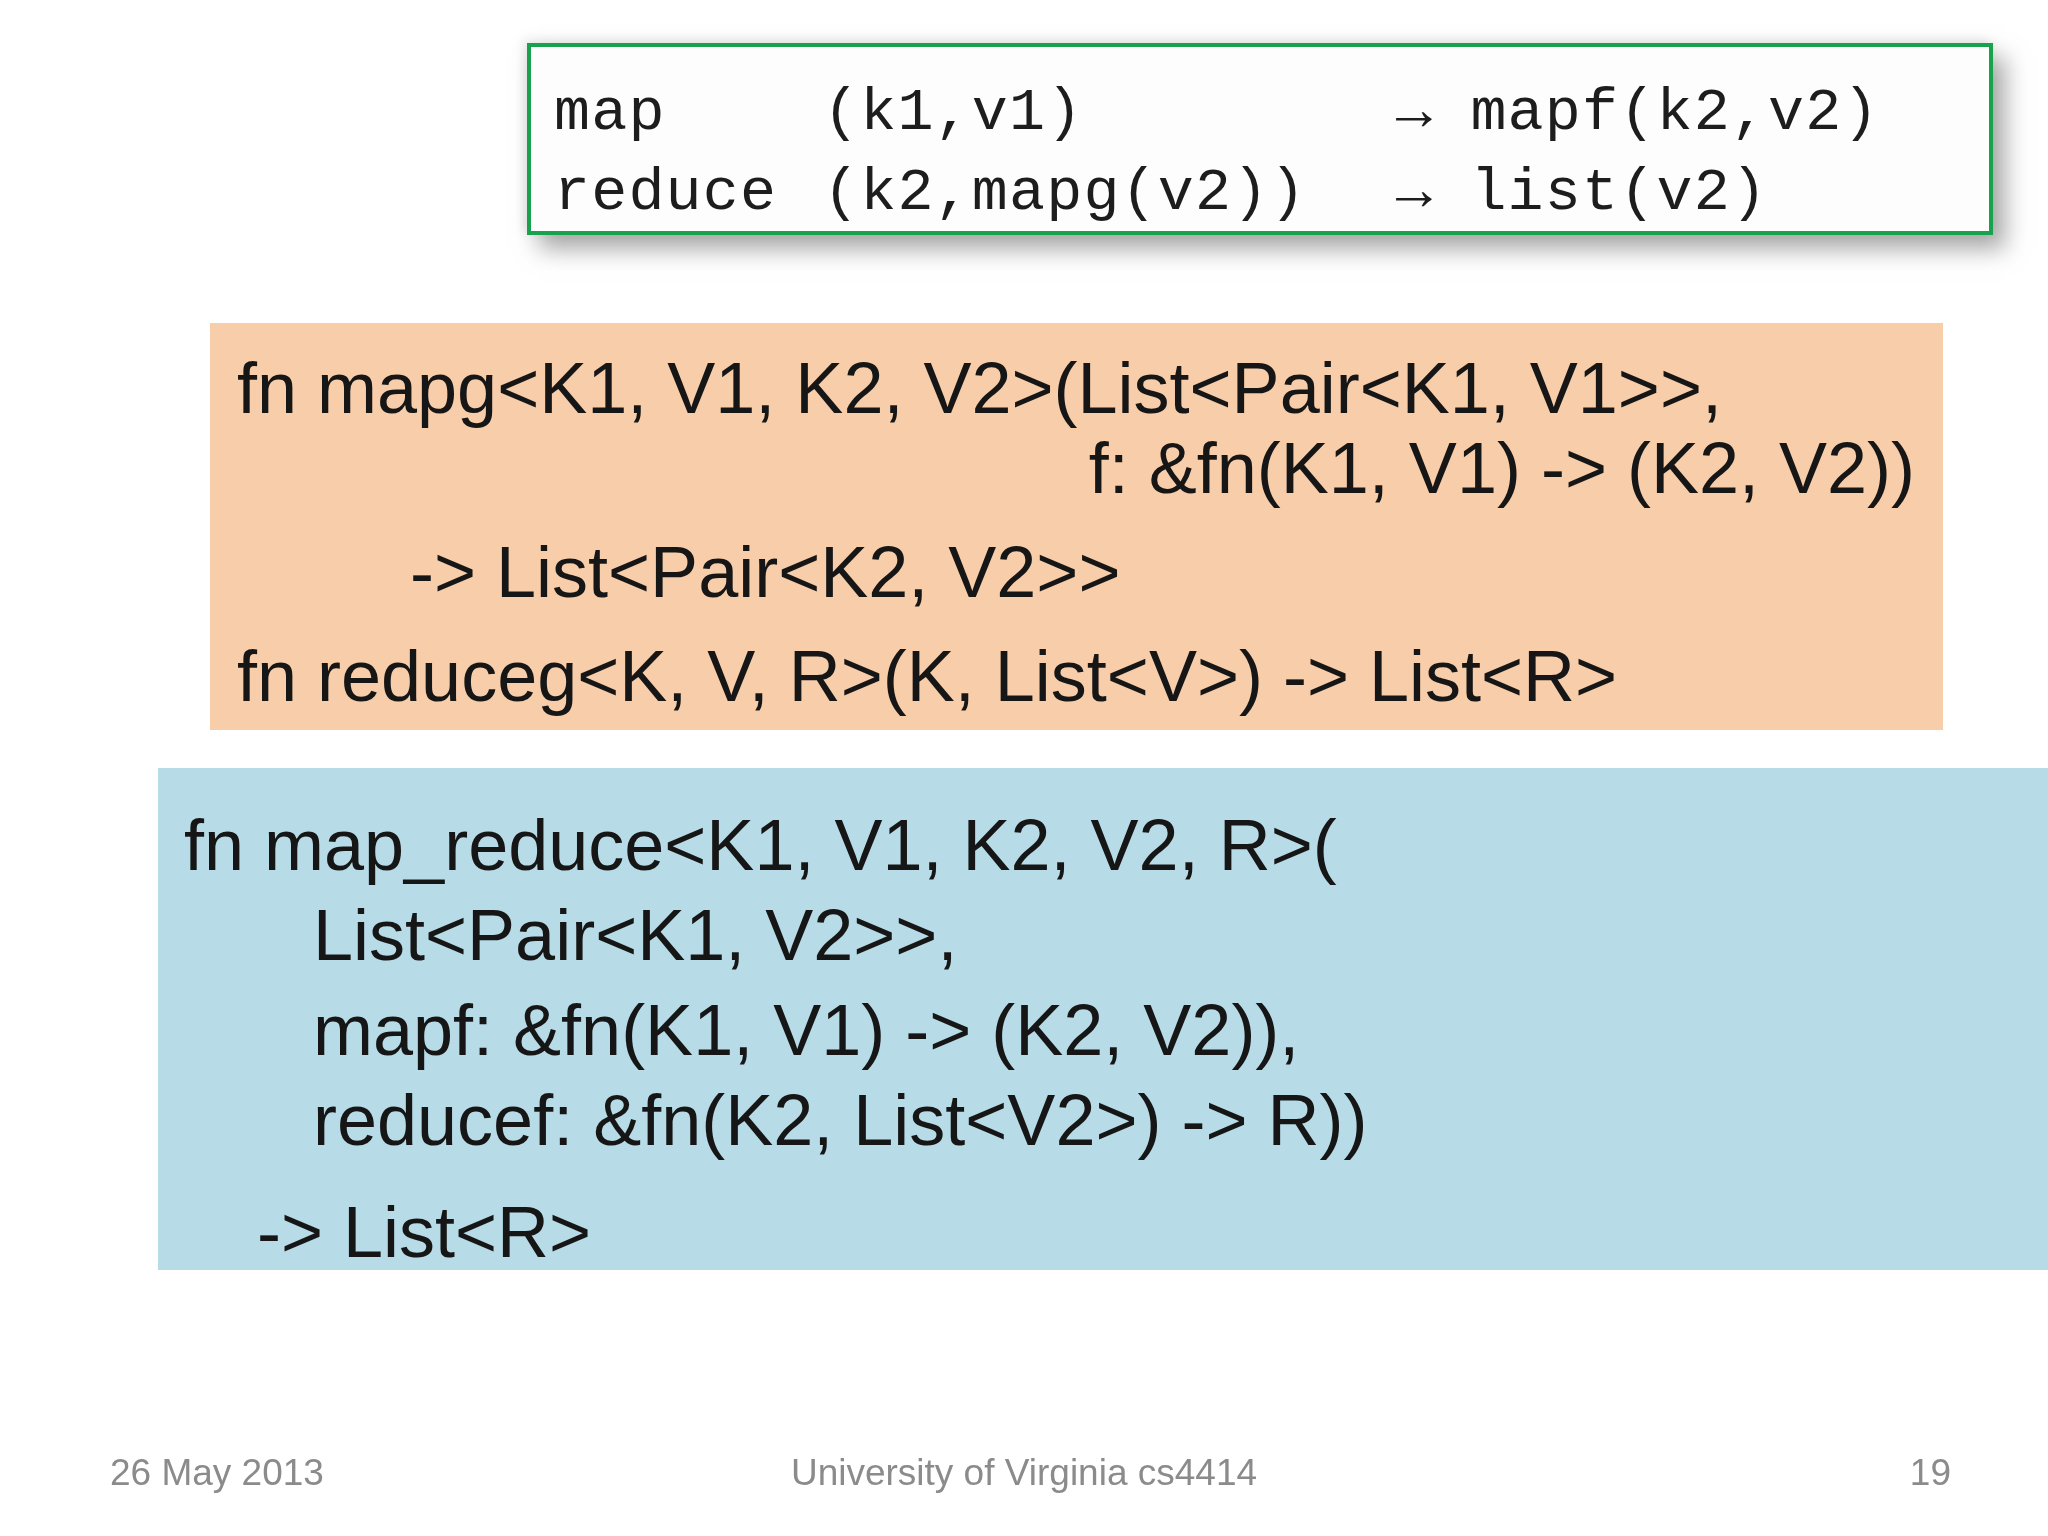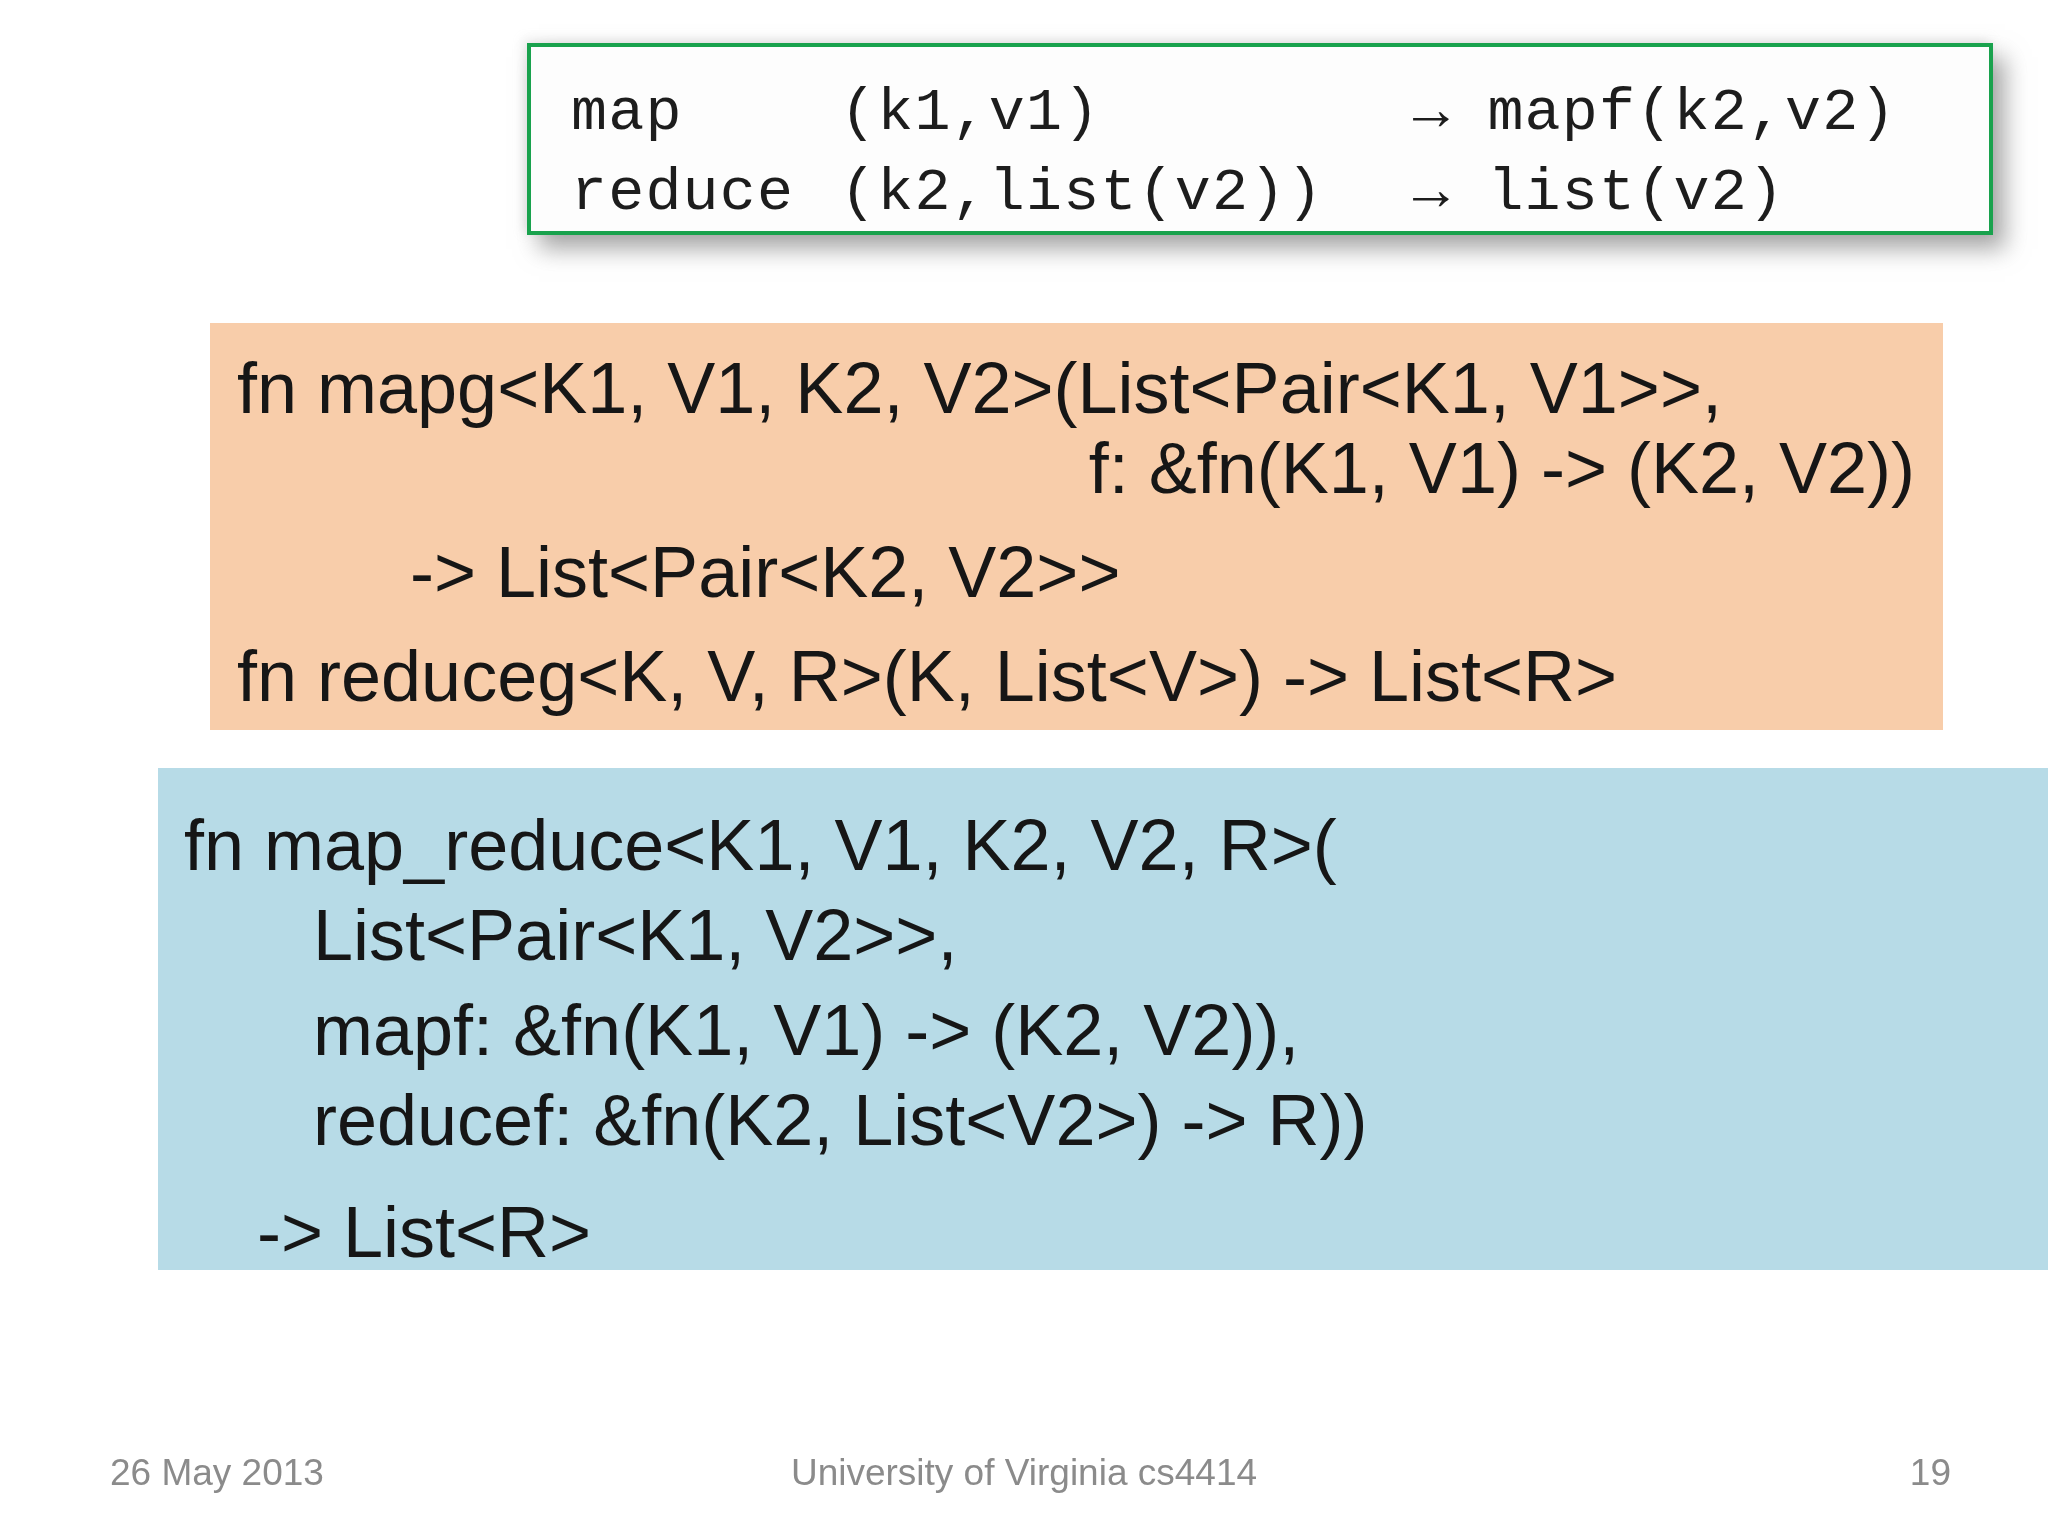--- a/index.html
+++ b/index.html
@@ -16,21 +16,21 @@
   .sig-box{
     position:absolute;left:527px;top:43px;width:1466px;height:192px;
     background:#fdfdfd;
     border:4px solid #19a24d;
     box-sizing:border-box;
     box-shadow:12px 14px 22px rgba(110,110,110,.60), -3px -3px 10px rgba(190,190,190,.38);
   }
   .sig-grid{
     display:grid;
     grid-template-columns:269px 573px auto;
-    padding:26px 0 0 40px;
+    padding:26px 0 0 23px;
     font-family:"Liberation Mono","DejaVu Sans Mono",monospace;
     font-size:60px;line-height:80px;
     letter-spacing:.02em;
     color:#1d1d1d;
     white-space:pre;
   }
 
   
   .code-box{position:absolute;box-sizing:border-box;}
   .code-box .ln{
@@ -63,21 +63,21 @@
 <body>
 
 <div class="slide">
 
   <div class="sig-box">
     <div class="sig-grid">
       <span>map</span>
       <span>(k1,v1)</span>
       <span>→ mapf(k2,v2)</span>
       <span>reduce</span>
-      <span>(k2,list(v2))</span>
+      <span>(k2,mapg(v2))</span>
       <span>→ list(v2)</span>
     </div>
   </div>
 
   <div class="code-box generic-box">
     <div class="ln g0">fn mapg&lt;K1, V1, K2, V2&gt;(List&lt;Pair&lt;K1, V1&gt;&gt;,</div>
     <div class="ln g1">f: &amp;fn(K1, V1) -&gt; (K2, V2))</div>
     <div class="ln g2">-&gt; List&lt;Pair&lt;K2, V2&gt;&gt;</div>
     <div class="ln g3">fn reduceg&lt;K, V, R&gt;(K, List&lt;V&gt;) -&gt; List&lt;R&gt;</div>
   </div>

